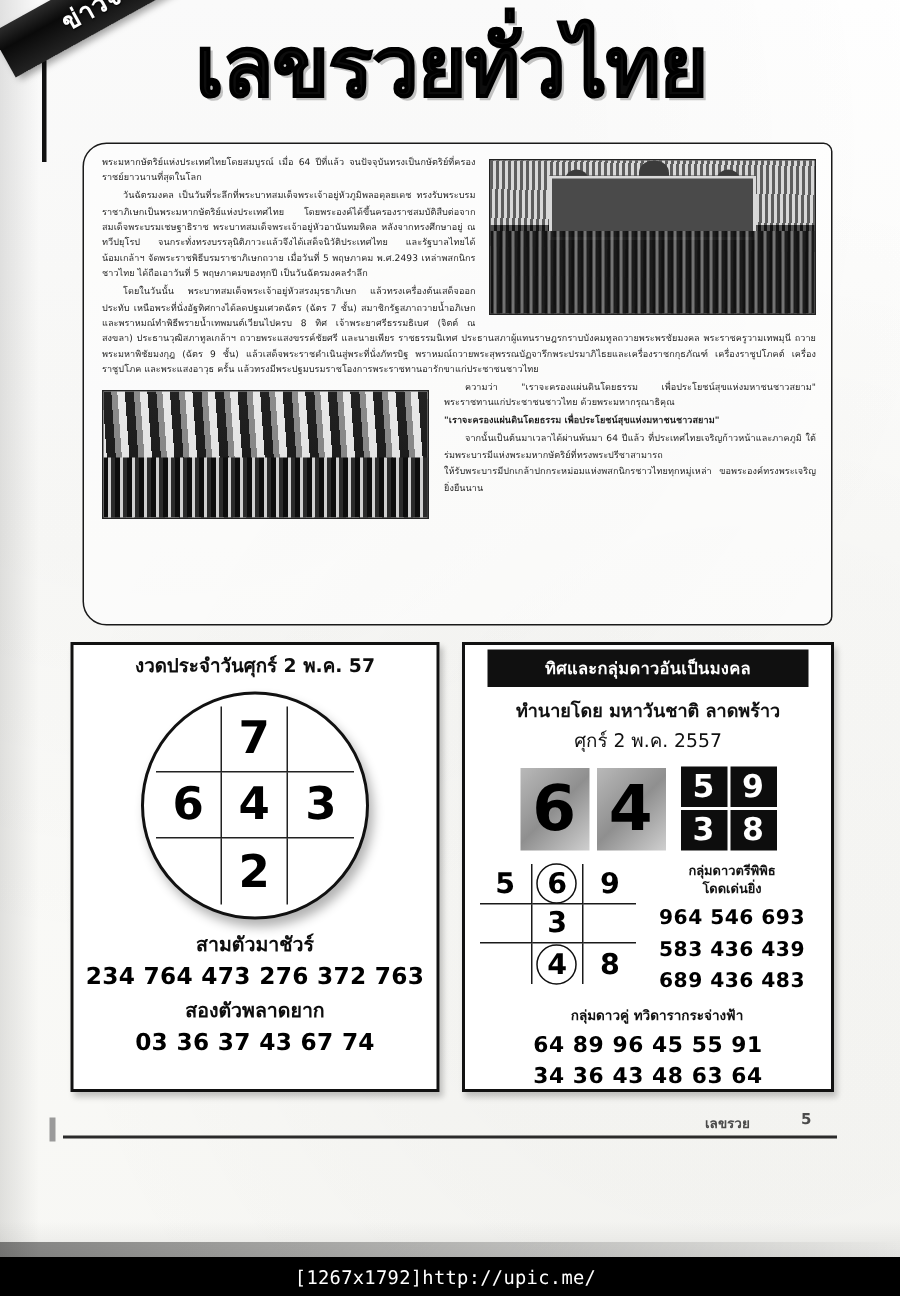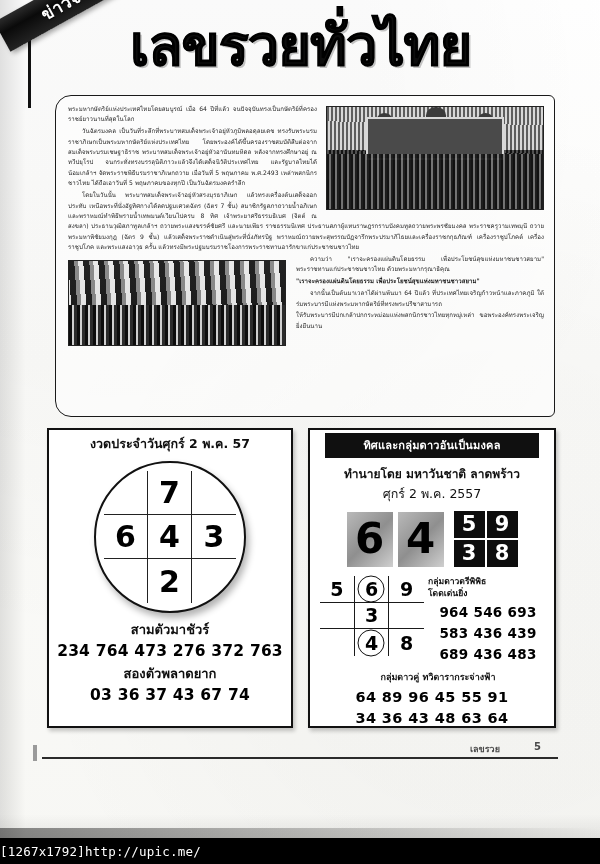--- a/index.html
+++ b/index.html
@@ -258,21 +258,21 @@
   .lucky-grid .lc:nth-child(3n) { border-right: none; }
   .lucky-grid .lc:nth-child(n+7) { border-bottom: none; }
   .lucky-grid .lc.circled::before {
     content:""; position:absolute; left:50%; top:50%;
     transform: translate(-50%,-50%);
     width: 25px; height: 25px;
     border: 1.6px solid #111; border-radius: 50%;
   }
   .pr-right-col { flex: 1; padding-left: 4px; }
   .pr-cap {
-    font-size: 8.6px; font-weight: bold;
+    text-align:center; font-size: 8.6px; font-weight: bold;
     color:#111; line-height: 1.35;
   }
   .pr-row {
     text-align:center; font-size: 13.5px; font-weight: 900;
     color:#000; margin-top: 5px; letter-spacing: .3px;
   }
   .pr-foot-cap {
     text-align:center; font-size: 9px; font-weight: bold;
     color:#111; margin-top: 8px; margin-left: 12px;
   }
@@ -296,21 +296,21 @@
   }
   .spine-mark {
     position:absolute; left: 33px; top: 745px;
     width: 4px; height: 16px; background:#9a9a9a;
   }
 
   
   .wm-bar {
     position:absolute; left:0; bottom:0; width:600px; height:26px;
     background:#000;
-    display:flex; align-items:center; justify-content:flex-start;
+    display:flex; align-items:center; justify-content:center;
     padding-right: 6px;
   }
   .wm-text {
     color:#fff; font-size: 12.5px;
     font-family: "DejaVu Sans Mono", monospace;
     letter-spacing: .2px;
   }
   .wm-grad {
     position:absolute; left:0; bottom:26px; width:600px; height:10px;
     background: linear-gradient(90deg, rgba(0,0,0,.45), rgba(0,0,0,0));

